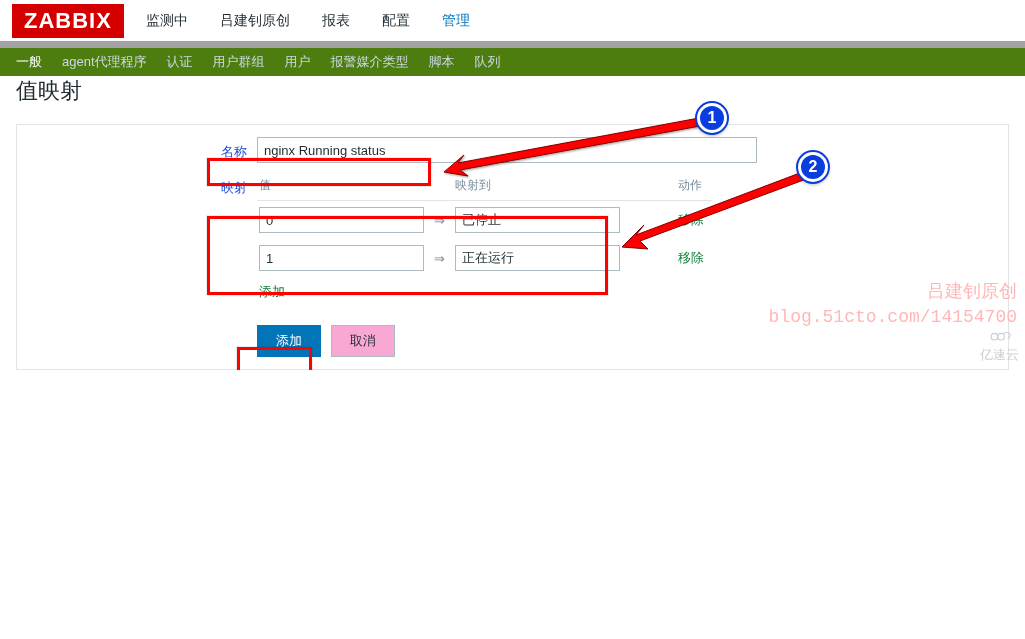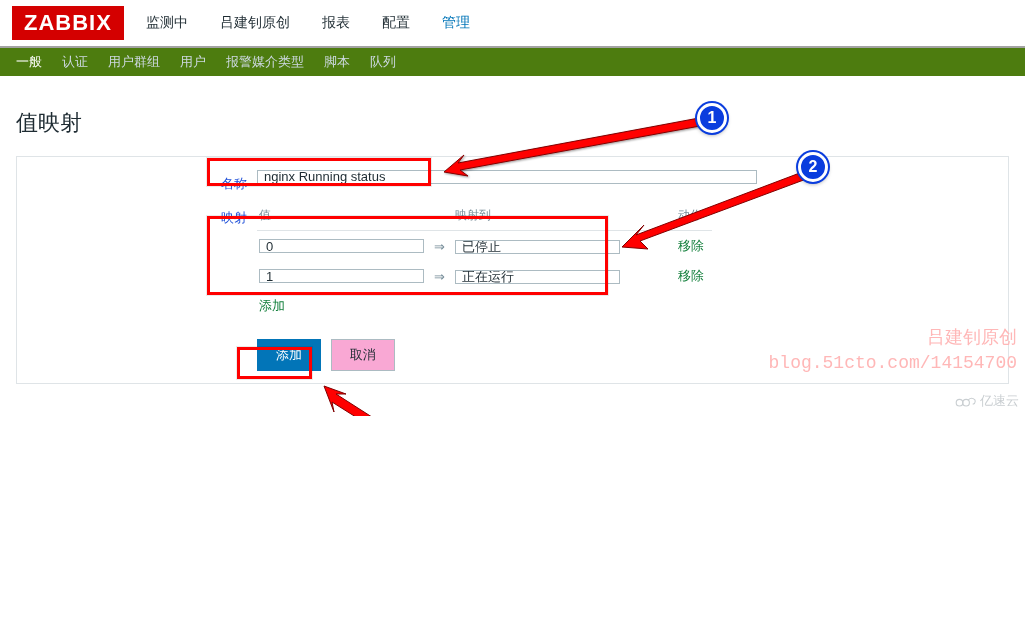--- a/index.html
+++ b/index.html
@@ -1,37 +1,37 @@
 <!DOCTYPE html>
 <html><head>
   <meta charset="utf-8">
   <style>
     * { box-sizing: border-box; margin: 0; padding: 0; }
     body { font-family: Arial, "Microsoft YaHei", sans-serif; font-size: 13px; color: #1f2c33; background: #fff; width: 1025px; position: relative; }
     
-    .topbar { display: flex; align-items: center; height: 48px; padding: 0 12px; border-bottom: 2px solid #a3a3a3; }
+    .topbar { display: flex; align-items: center; height: 48px; padding: 0 12px; border-bottom: 7px solid #a3a3a3; }
     .logo { background: #d40000; color: #fff; font-weight: bold; font-size: 22px; letter-spacing: 1px; padding: 4px 12px; margin-right: 20px; font-family: Arial, sans-serif; }
     .topnav { display: flex; gap: 28px; }
     .topnav a { color: #1f2c33; text-decoration: none; font-size: 14px; padding: 4px 2px; cursor: pointer; }
     .topnav a.active { color: #0275b8; }
     
     .subbar { background: #4d7c0f; display: flex; align-items: center; height: 28px; padding: 0 16px; gap: 20px; }
     .subbar a { color: #cdd9e1; text-decoration: none; font-size: 13px; cursor: pointer; padding: 8px 0; }
     .subbar a.active { color: #fff; border-bottom: 3px solid #fff; padding-bottom: 5px; }
     
-    .page { padding: 32px 16px; }
+    .page { padding: 0 16px; }
     .page-title { font-size: 22px; font-weight: normal; color: #1f2c33; margin-bottom: 18px; }
     
     .panel { border: 1px solid #dfe4e7; background: #fff; padding: 12px 0; }
     
     .form-row { display: flex; align-items: flex-start; margin-bottom: 10px; }
     .form-label { width: 240px; text-align: right; padding-right: 10px; padding-top: 6px; color: #1d4ed8; font-size: 13px; }
     .form-field { flex: 1; }
     
-    input.txt { border: 1px solid #acbbc2; background: #fff; padding: 4px 6px; font-size: 13px; color: #1f2c33; height: 14px; }
+    input.txt { border: 1px solid #acbbc2; background: #fff; padding: 4px 6px; font-size: 13px; color: #1f2c33; height: 26px; }
     .name-input { width: 500px; }
     .val-input { width: 165px; background: #f0f3f5; }
     
     .map-table { border-collapse: collapse; }
     .map-table th { text-align: left; font-weight: normal; color: #768d99; font-size: 12px; padding: 4px 8px 6px 2px; border-bottom: 1px solid #dfe4e7; }
     .map-table td { padding: 6px 8px 6px 2px; vertical-align: middle; }
     .arrow-cell { color: #768d99; padding: 0 10px; }
     .link { color: #15803d; cursor: pointer; text-decoration: none; }
     
     .btn-row { margin-left: 240px; margin-top: 18px; }
@@ -42,39 +42,40 @@
     
     .hl { position: absolute; border: 3px solid #ff0000; pointer-events: none; box-shadow: 0 0 0 1px rgba(0,0,0,0.08); }
     
     
     .badge { position: absolute; width: 30px; height: 30px; border-radius: 50%; background: #0a3dde; border: 3px solid #fff; box-shadow: 0 0 0 2px #0a3dde, 0 2px 4px rgba(0,0,0,0.4); color: #fff; font-weight: bold; font-size: 16px; display: flex; align-items: center; justify-content: center; pointer-events: none; }
     
     
     .ann-arrow { position: absolute; pointer-events: none; }
     
     .watermark1 { position: absolute; right: 8px; bottom: 40px; color: #ffb7b7; font-size: 18px; text-align: right; font-family: "Courier New", monospace; line-height: 1.4; pointer-events: none; margin-left: 16px; }
-    .watermark2 { position: absolute; right: 6px; bottom: 6px; color: #c9ced1; font-size: 13px; font-family: Arial; display: flex; align-items: center; gap: 4px; pointer-events: none; }
+    .watermark2 { position: absolute; right: 6px; bottom: 6px; color: #c9ced1; font-size: 13px; font-family: Arial; display: flex; align-items: center; gap: 4px; pointer-events: none; flex-direction: column; }
     .watermark2 svg { width: 22px; height: 14px; }
   </style>
 </head>
 <body>
 
 <div class="topbar">
   <div class="logo">ZABBIX</div>
   <nav class="topnav">
     <a>监测中</a>
     <a>吕建钊原创</a>
     <a>报表</a>
     <a>配置</a>
     <a class="active">管理</a>
   </nav>
 </div>
 
 <div class="subbar">
   <a class="active">一般</a>
+  <a>agent代理程序</a>
   <a>认证</a>
   <a>用户群组</a>
   <a>用户</a>
   <a>报警媒介类型</a>
   <a>脚本</a>
   <a>队列</a>
 </div>
 
 <div class="page">
   <h1 class="page-title">值映射</h1>

